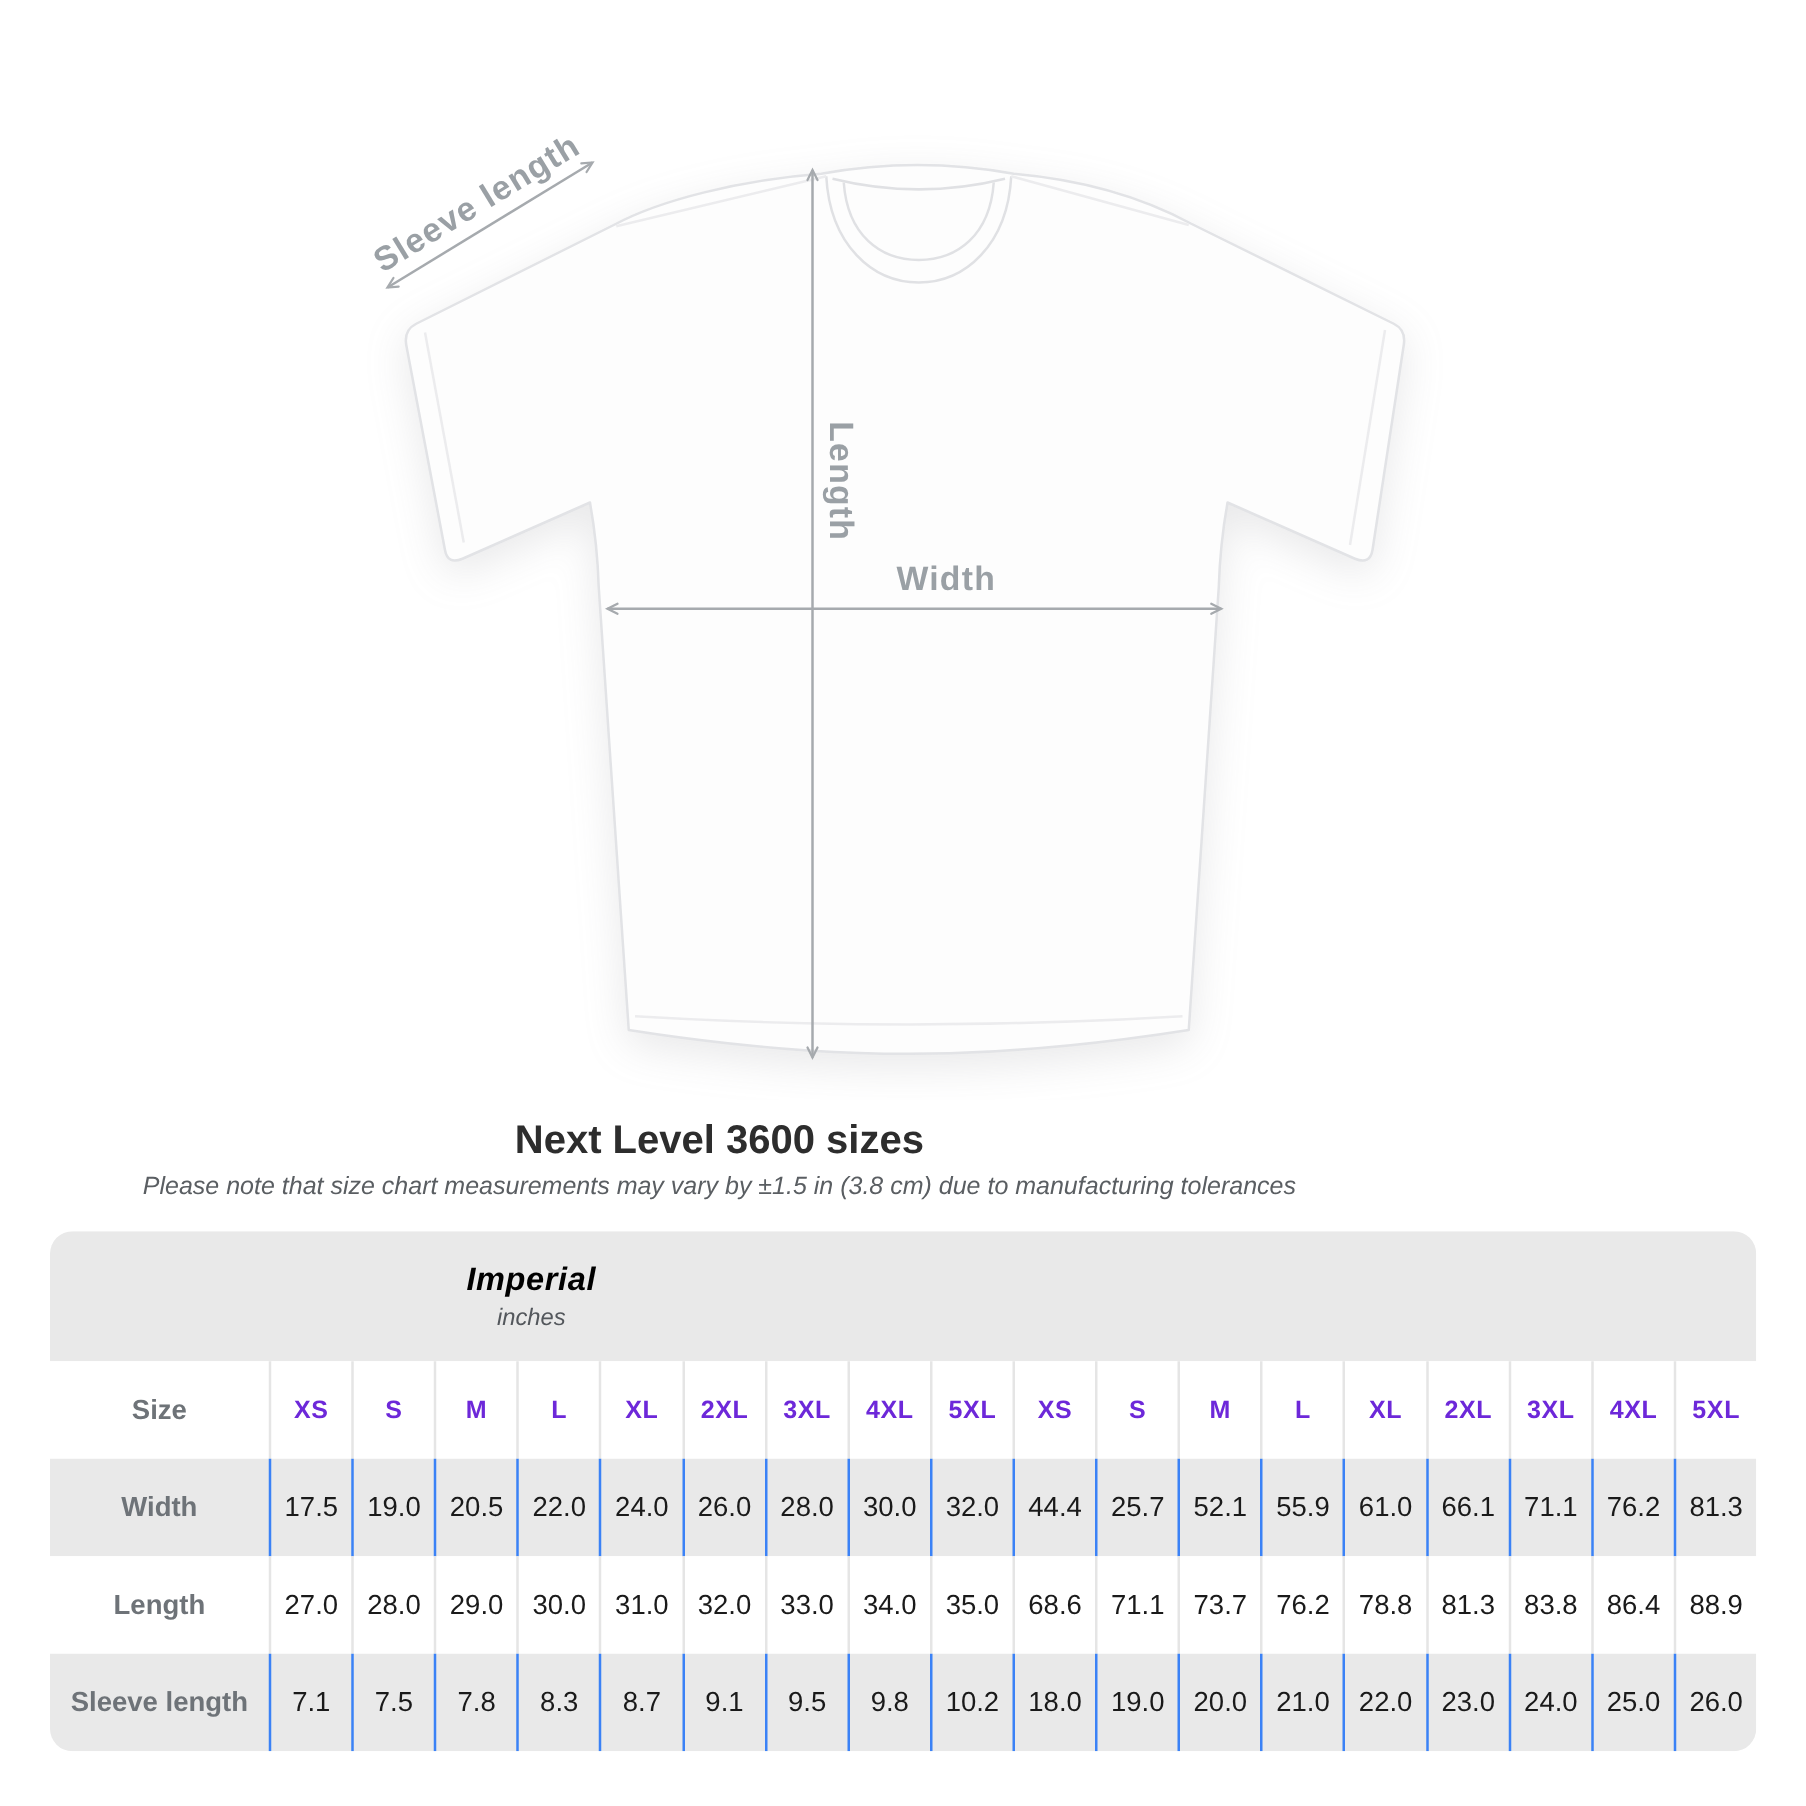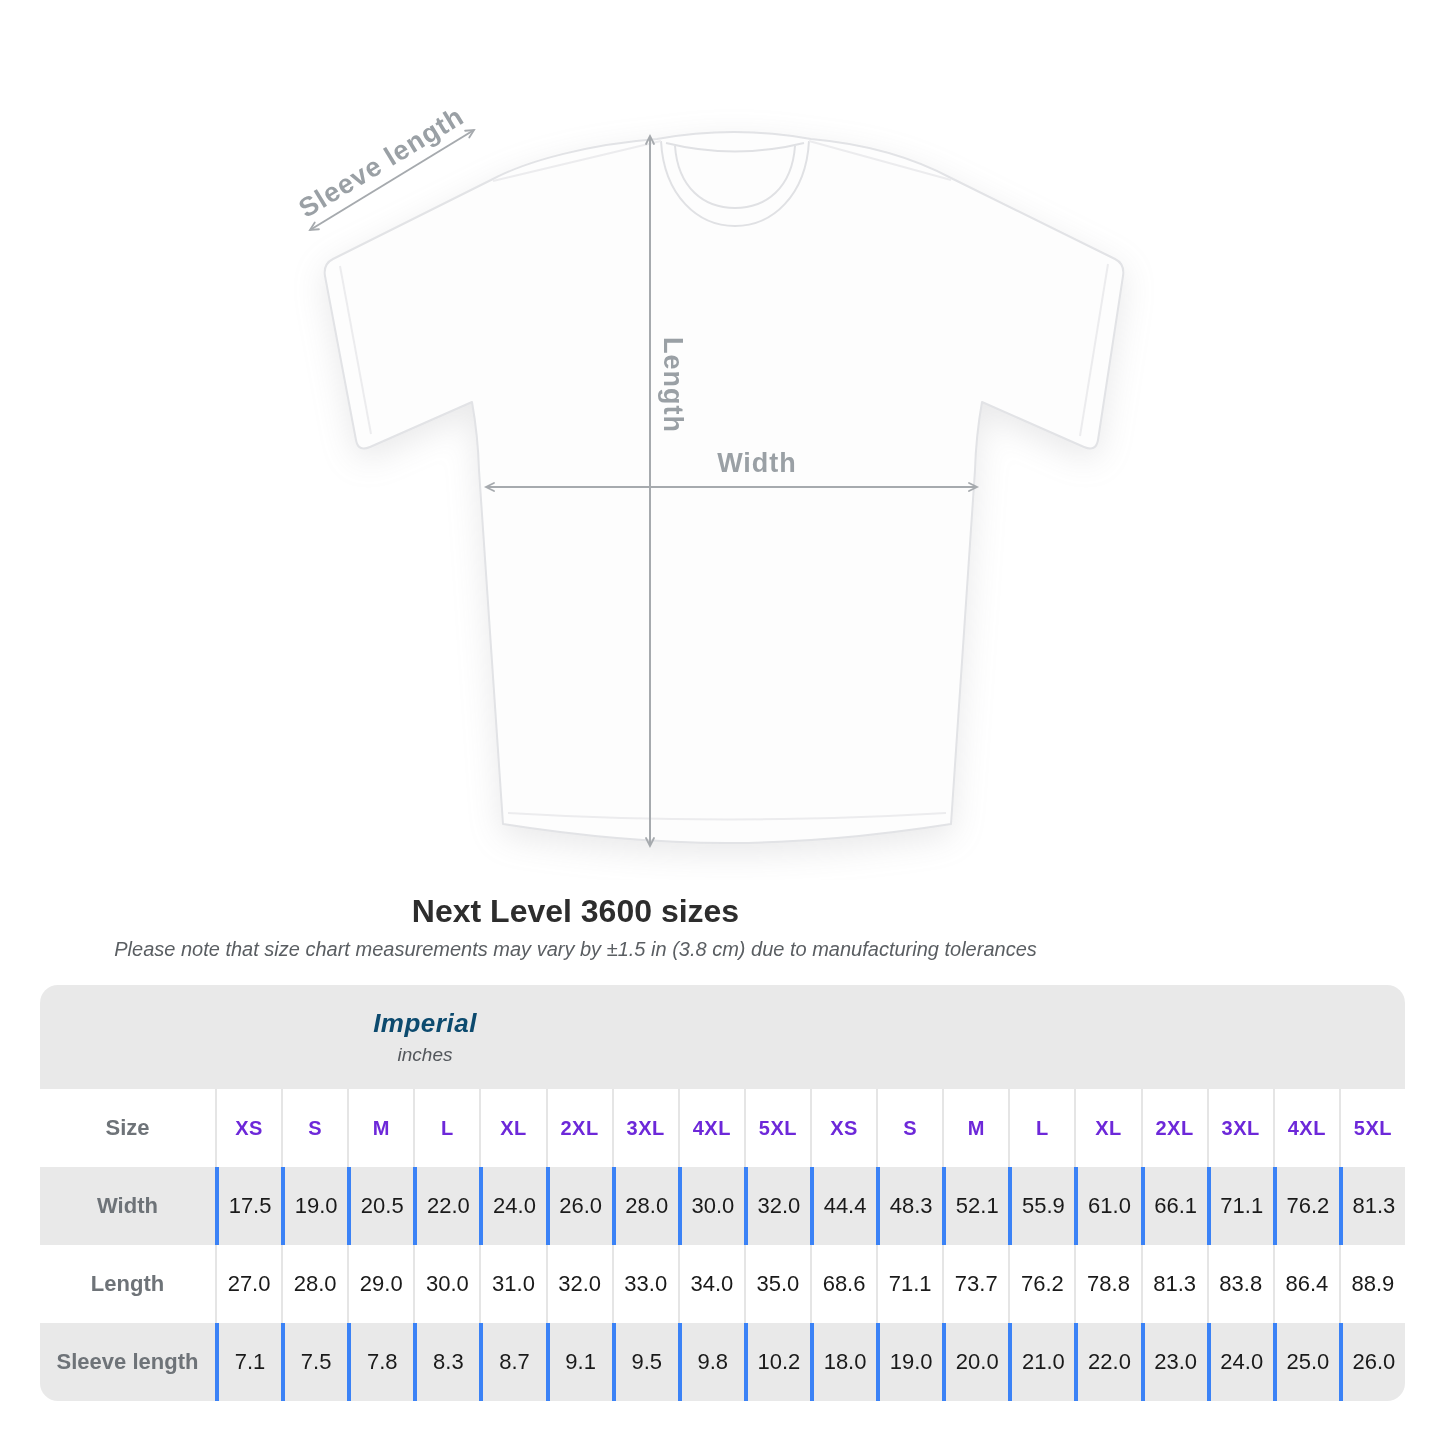--- a/index.html
+++ b/index.html
@@ -23,31 +23,31 @@
 
   
   .size-table {
     position:absolute; left:40px; top:985px; width:1365px;
     border-radius:18px; overflow:hidden; background:#ffffff;
   }
   .band { display:flex; background:#e9e9e9; height:104px; }
   .band-cell { display:flex; flex-direction:column; justify-content:center; align-items:center; }
   .band-cell.imperial { width:770px; }
   .band-cell.metric   { width:595px; }
-  .band-name { font-size:26px; font-weight:bold; font-style:italic; color:#0c4a6e; letter-spacing:0.5px; }
+  .band-name { font-size:26px; font-weight:bold; font-style:italic; color:#000000; letter-spacing:0.5px; }
   .band-unit { margin-top:5px; font-size:19px; font-style:italic; color:#53575c; }
 
   .trow { display:grid; grid-template-columns:175px repeat(18, 1fr); height:78px; }
   .trow.plain  { background:#ffffff; }
   .trow.stripe { background:#e9e9e9; }
   .cell { display:flex; align-items:center; justify-content:center; font-size:22px; color:#1a1a1a; }
   .cell.head   { font-weight:bold; color:#6d28d9; font-size:20px; letter-spacing:0.5px; }
   .cell.rowlab { font-weight:bold; color:#6e7378; font-size:22px; }
   .trow.plain  .cell:not(:first-child) { border-left:2px solid #e5e5e5; }
-  .trow.stripe .cell:not(:first-child) { border-left:4px solid #3b82f6;text-align:right; }
+  .trow.stripe .cell:not(:first-child) { border-left:2px solid #3b82f6;text-align:right; }
 </style>
 </head>
 <body>
 
 <div class="page">
 
   <svg class="diagram" viewBox="0 0 1445 880" xmlns="http://www.w3.org/2000/svg">
     <defs>
       <marker id="arr" viewBox="0 0 14 14" refX="11" refY="7" markerWidth="14" markerHeight="14" markerUnits="userSpaceOnUse" orient="auto-start-reverse">
         <path d="M3 3 L11 7 L3 11" fill="none" stroke="#a6aaae" stroke-width="1.8" stroke-linecap="round"></path>
@@ -143,21 +143,21 @@
       <div class="cell">17.5</div>
       <div class="cell">19.0</div>
       <div class="cell">20.5</div>
       <div class="cell">22.0</div>
       <div class="cell">24.0</div>
       <div class="cell">26.0</div>
       <div class="cell">28.0</div>
       <div class="cell">30.0</div>
       <div class="cell">32.0</div>
       <div class="cell">44.4</div>
-      <div class="cell">48.3</div>
+      <div class="cell">25.7</div>
       <div class="cell">52.1</div>
       <div class="cell">55.9</div>
       <div class="cell">61.0</div>
       <div class="cell">66.1</div>
       <div class="cell">71.1</div>
       <div class="cell">76.2</div>
       <div class="cell">81.3</div>
     </div>
 
     <div class="trow plain">

